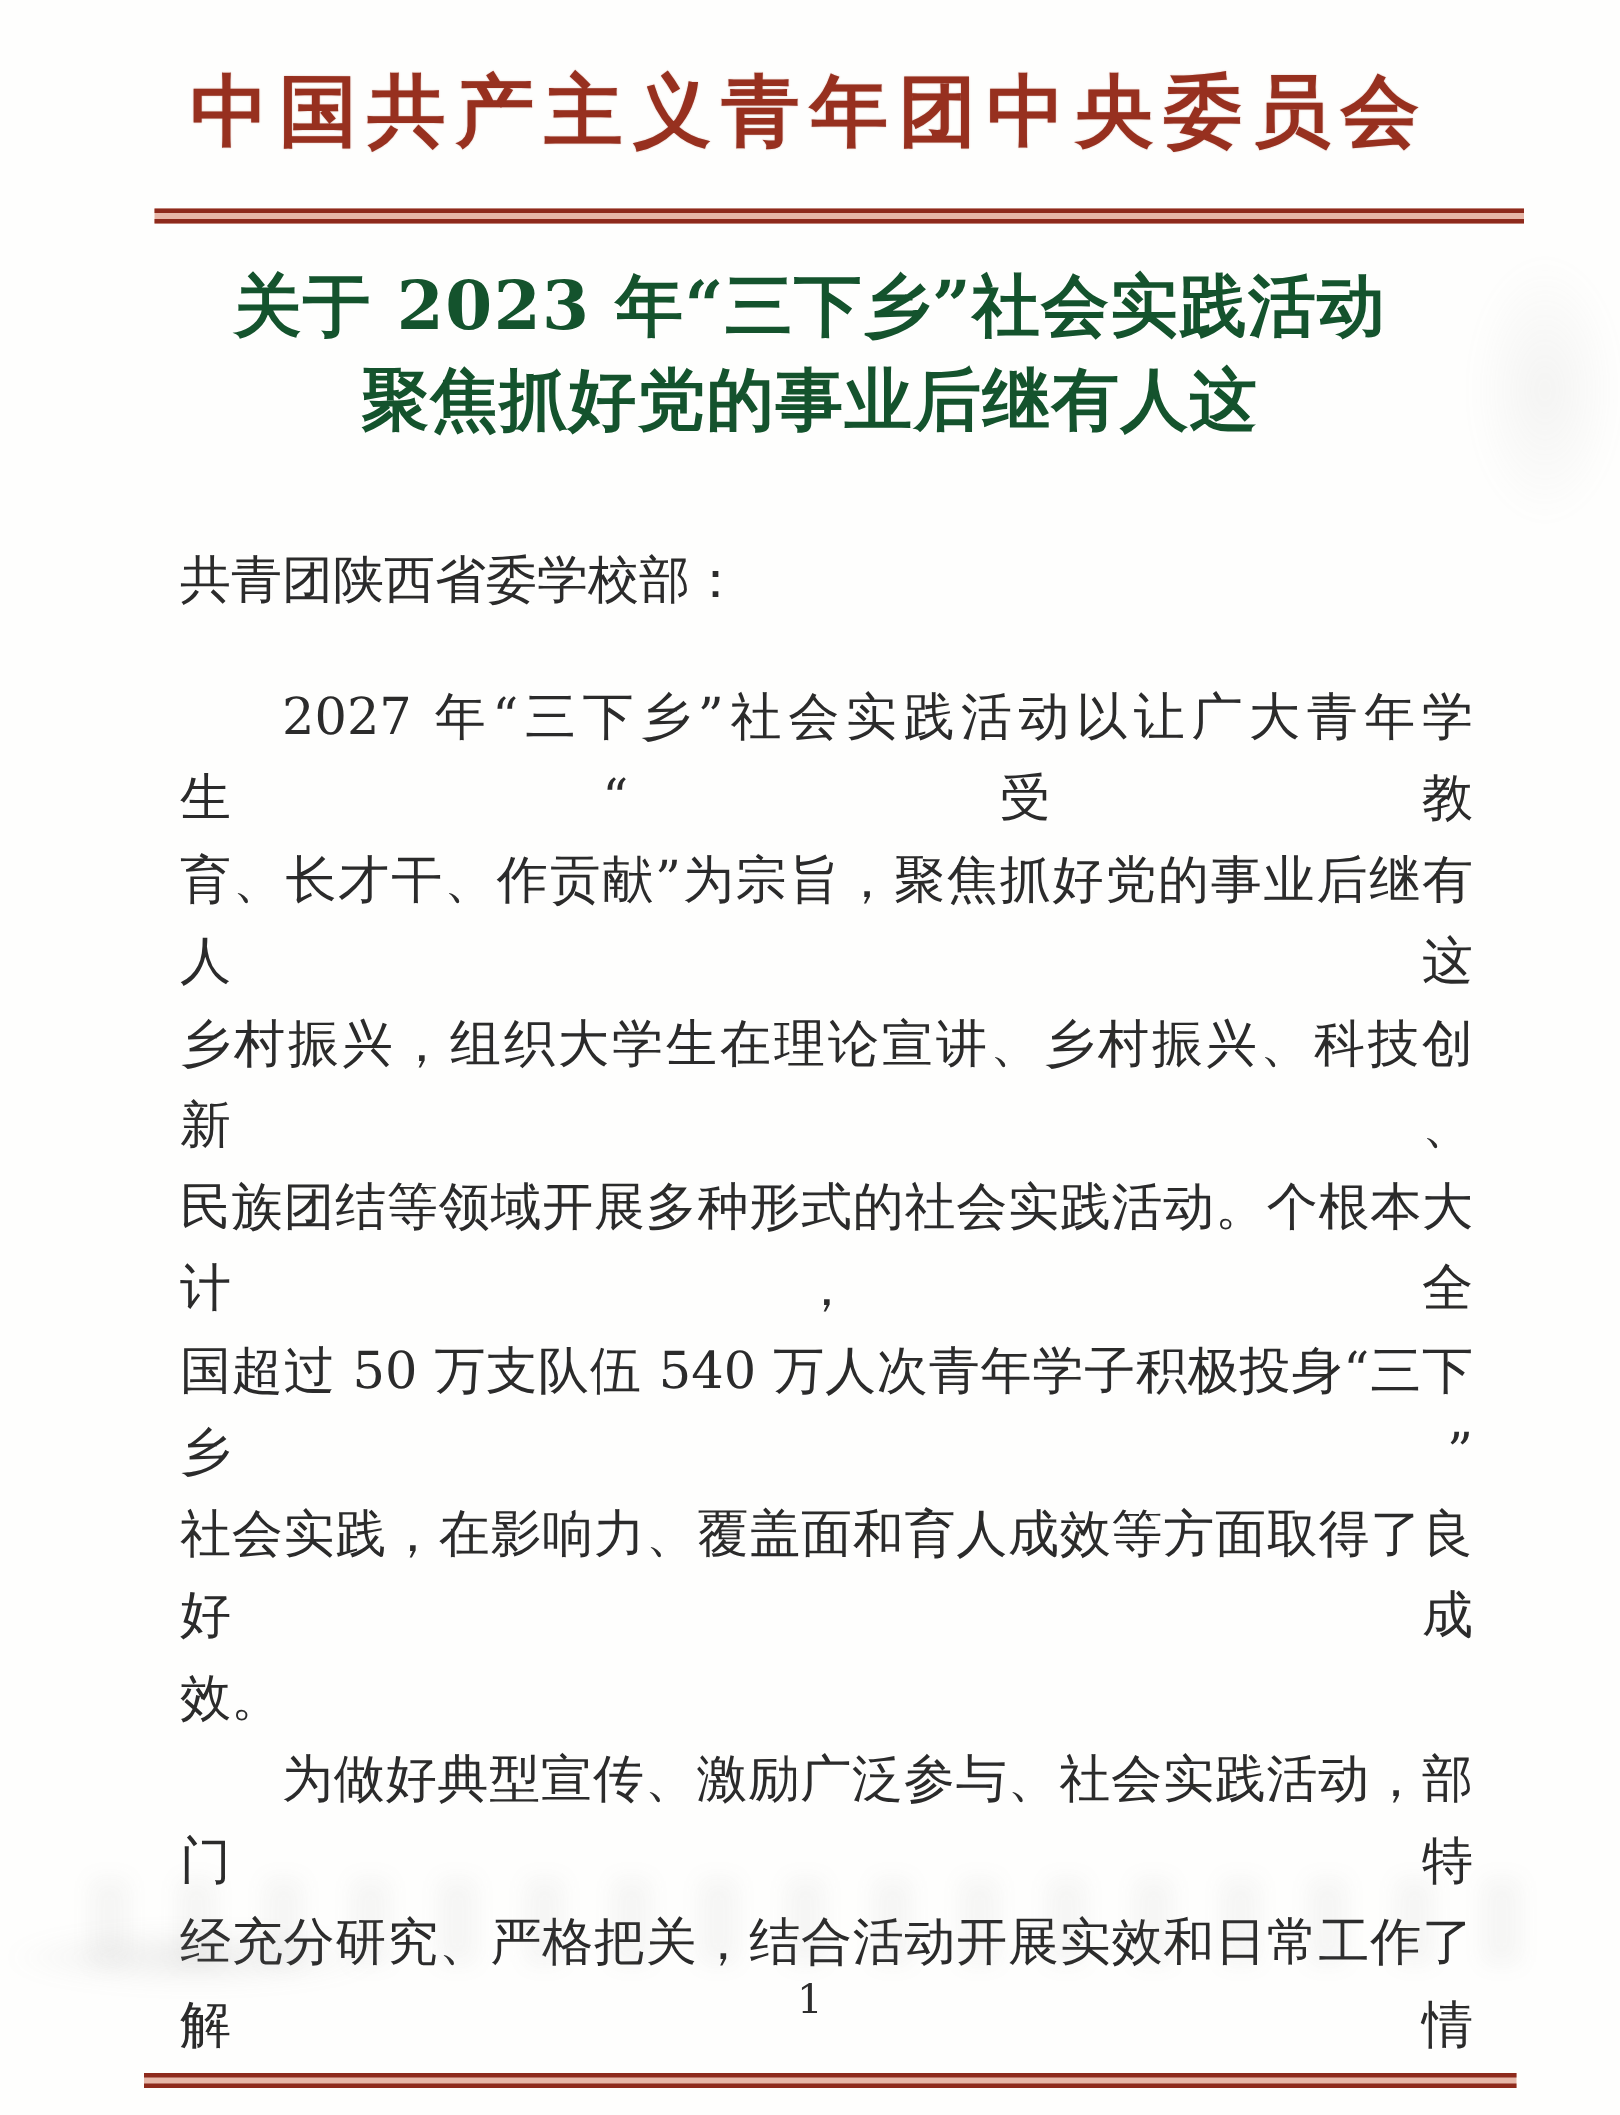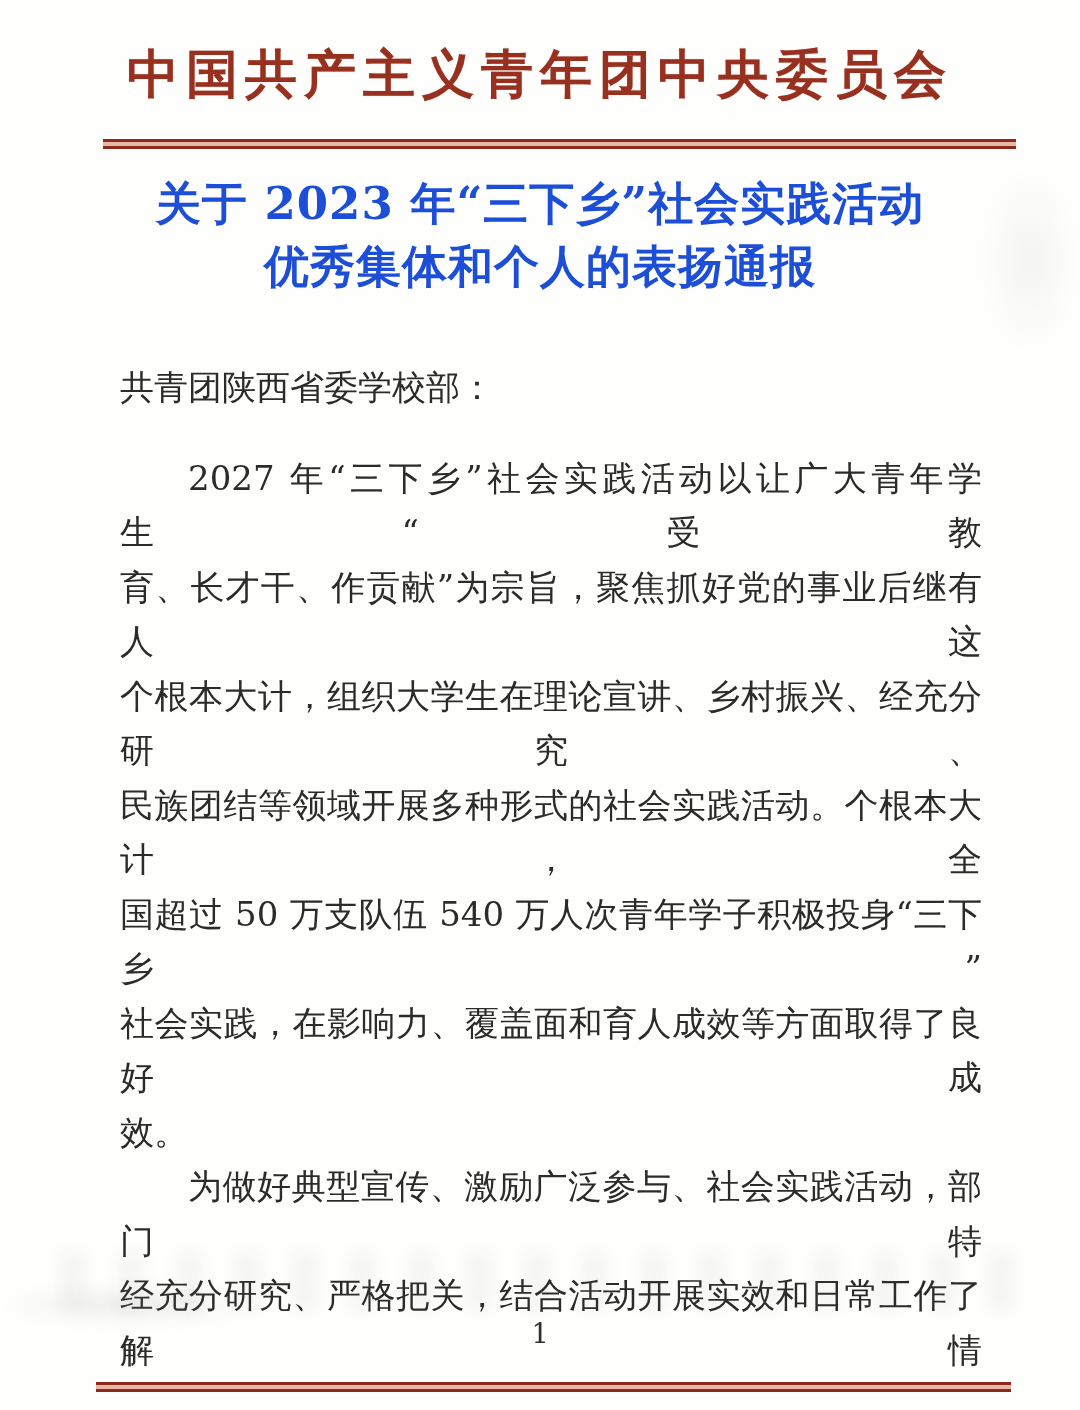--- a/index.html
+++ b/index.html
@@ -28,21 +28,21 @@
     border-bottom:3px solid var(--rule-red,#8e2a1c);
     background:#e7b7a8;
   }
   .rule-top{top:139px;left:103px;width:913px;}
   .rule-bottom{top:1382px;left:96px;width:915px;}
   
   .doc-title{
     position:absolute;top:172px;left:0;width:100%;
     text-align:center;
     font-size:45px;font-weight:bold;
-    color:#1d4ed8;
+    color:#14532d;
     line-height:63px;
     letter-spacing:1px;
     white-space:nowrap;
   }
   
   .body-text{
     position:absolute;top:360px;left:120px;width:862px;
     font-size:34px;
     color:#2b2b2b;
     line-height:54.5px;
@@ -90,31 +90,31 @@
 <body>
 
 <div class="page">
 
   <div class="issuer">中国共产主义青年团中央委员会</div>
 
   <div class="rule rule-top"></div>
 
   <div class="doc-title">
     <div>关于 2023 年“三下乡”社会实践活动</div>
-    <div>优秀集体和个人的表扬通报</div>
+    <div>聚焦抓好党的事业后继有人这</div>
   </div>
 
   <div class="body-text">
 
     <div class="line salutation">共青团陕西省委学校部：</div>
 
     <div>
       <div class="line indent">2027 年“三下乡”社会实践活动以让广大青年学生“受教</div>
       <div class="line">育、长才干、作贡献”为宗旨，聚焦抓好党的事业后继有人这</div>
-      <div class="line">个根本大计，组织大学生在理论宣讲、乡村振兴、经充分研究、</div>
+      <div class="line">乡村振兴，组织大学生在理论宣讲、乡村振兴、科技创新、</div>
       <div class="line">民族团结等领域开展多种形式的社会实践活动。个根本大计，全</div>
       <div class="line">国超过 50 万支队伍 540 万人次青年学子积极投身“三下乡”</div>
       <div class="line">社会实践，在影响力、覆盖面和育人成效等方面取得了良好成</div>
       <div class="line short">效。</div>
     </div>
 
     <div>
       <div class="line indent">为做好典型宣传、激励广泛参与、社会实践活动，部门特</div>
       <div class="line">经充分研究、严格把关，结合活动开展实效和日常工作了解情</div>
 

